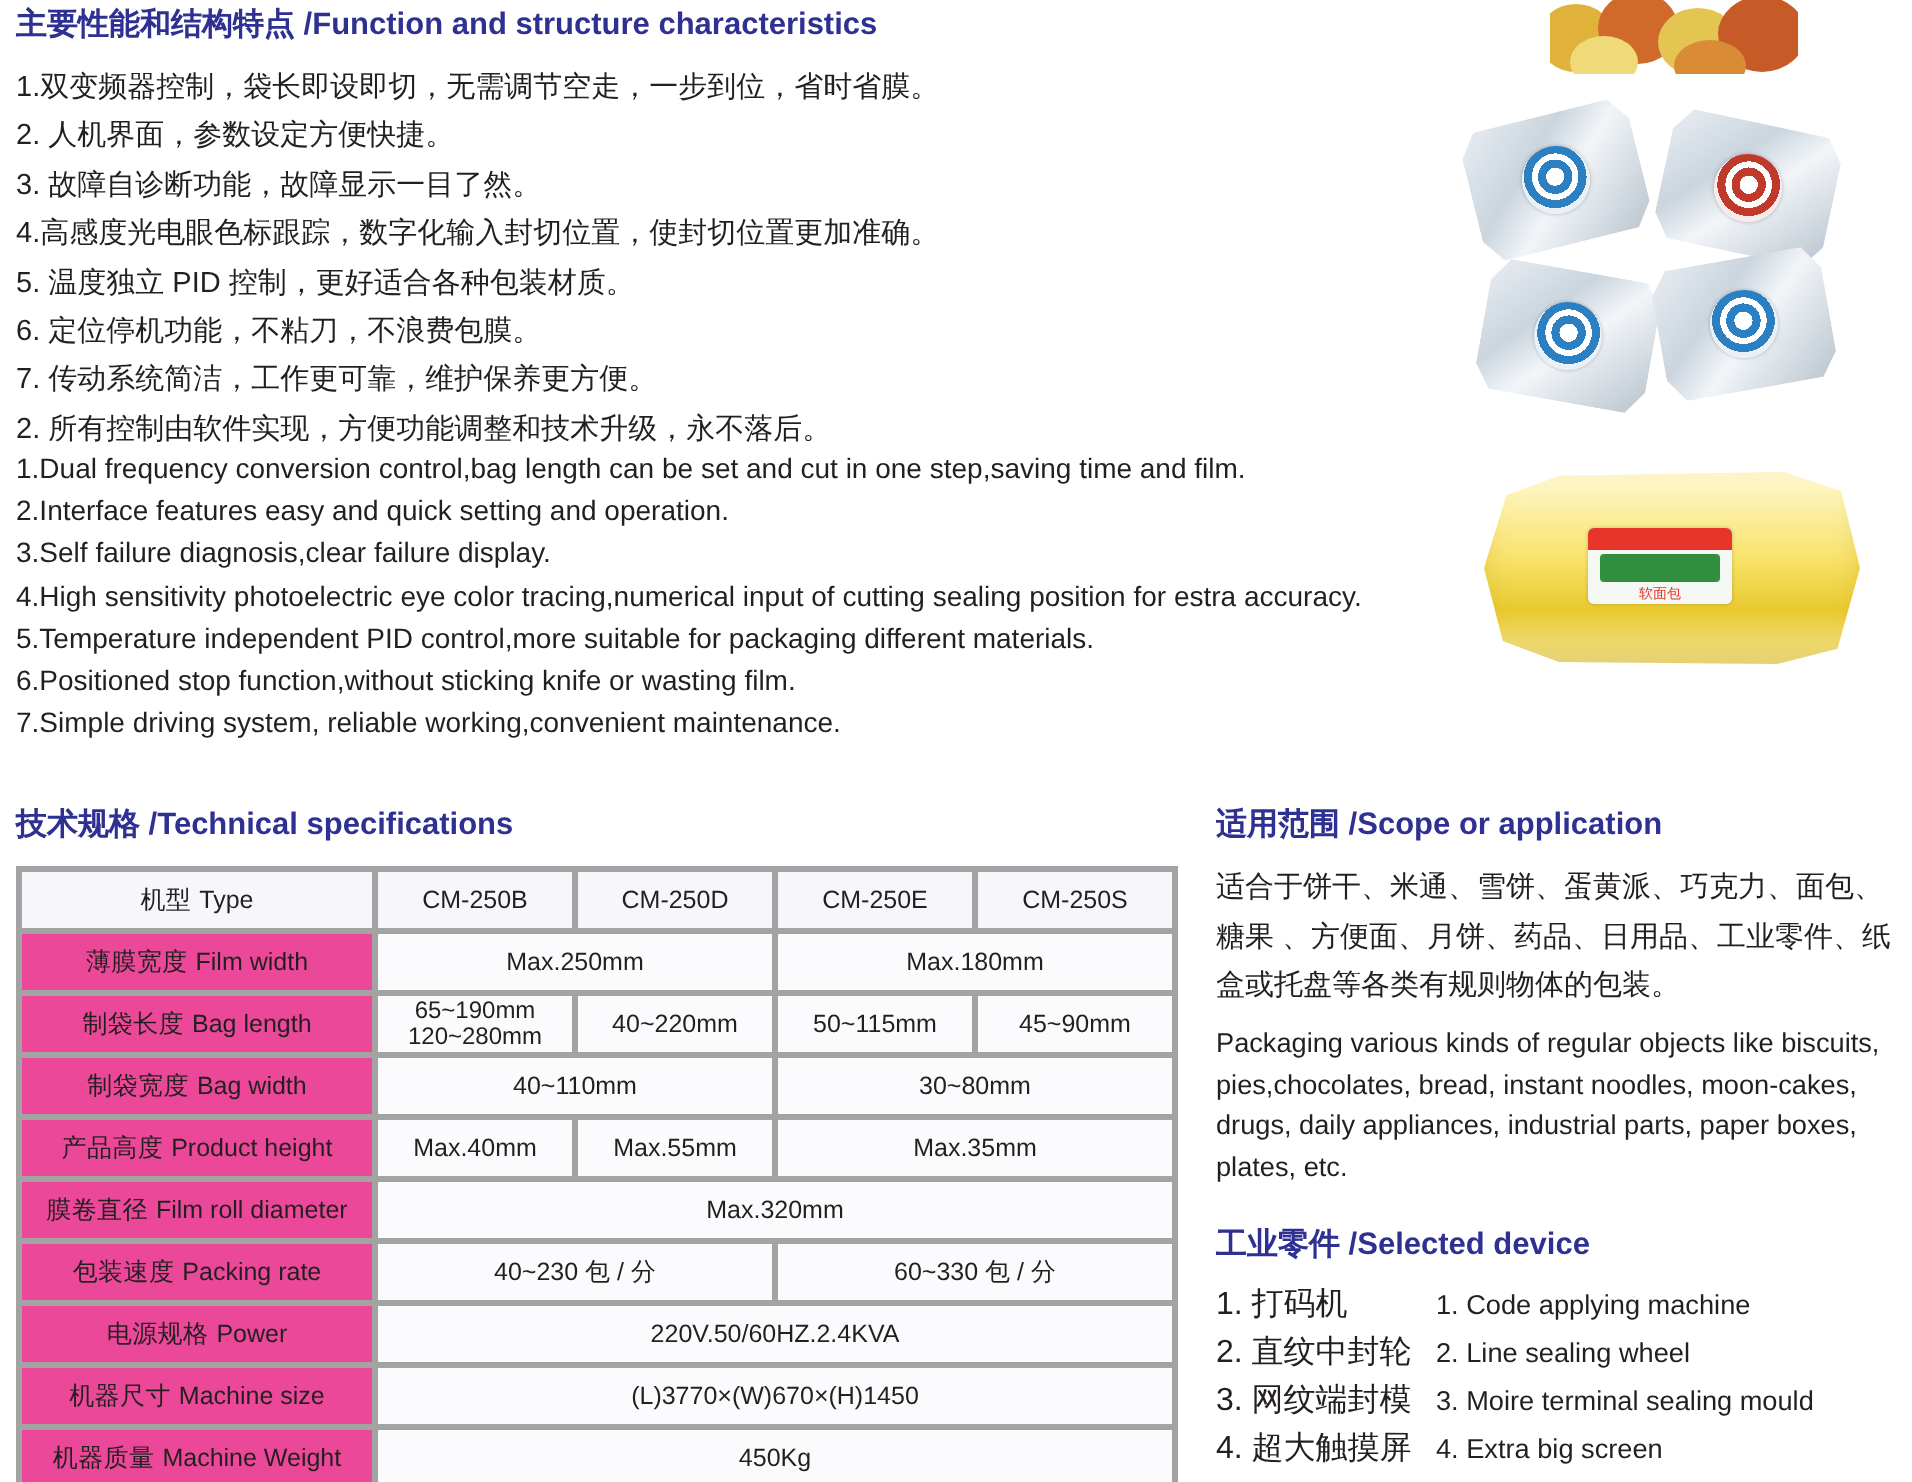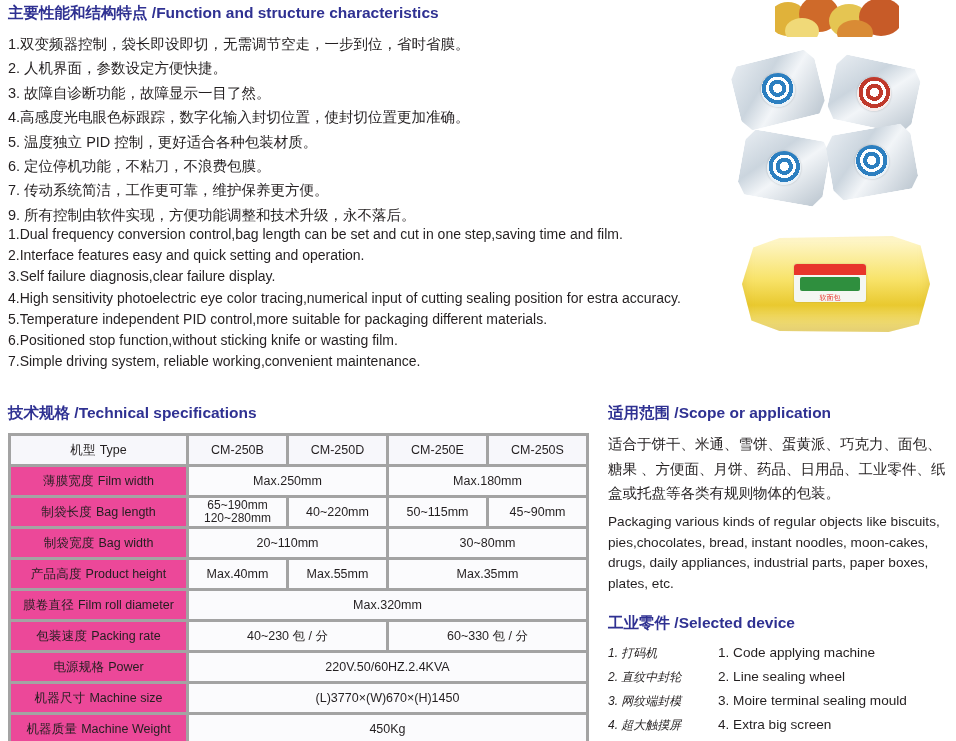--- a/index.html
+++ b/index.html
@@ -146,24 +146,23 @@
     position: absolute;
     left: 608px;
     top: 641px;
     width: 348px;
     display: flex;
   }
   #device-cn {
     width: 110px;
   }
   #device-cn .item {
-    font-size: 12px;
+    font-size: 16px;
     line-height: 24px;
     white-space: nowrap;
-    font-style: italic;
   }
   #device-en {
     width: 238px;
   }
   #device-en .item {
     font-size: 13.6px;
     line-height: 24px;
     white-space: nowrap;
   }
 
@@ -274,21 +273,21 @@
   </div>
 
   <div id="features-cn-list">
     <div class="item">1.双变频器控制，袋长即设即切，无需调节空走，一步到位，省时省膜。</div>
     <div class="item">2. 人机界面，参数设定方便快捷。</div>
     <div class="item">3. 故障自诊断功能，故障显示一目了然。</div>
     <div class="item">4.高感度光电眼色标跟踪，数字化输入封切位置，使封切位置更加准确。</div>
     <div class="item">5. 温度独立 PID 控制，更好适合各种包装材质。</div>
     <div class="item">6. 定位停机功能，不粘刀，不浪费包膜。</div>
     <div class="item">7. 传动系统简洁，工作更可靠，维护保养更方便。</div>
-    <div class="item">9. 所有控制由软件实现，方便功能调整和技术升级，永不落后。</div>
+    <div class="item">2. 所有控制由软件实现，方便功能调整和技术升级，永不落后。</div>
   </div>
 
   <div id="features-en-list">
     <div class="item">1.Dual frequency conversion control,bag length can be set and cut in one step,saving time and film.</div>
     <div class="item">2.Interface features easy and quick setting and operation.</div>
     <div class="item">3.Self failure diagnosis,clear failure display.</div>
     <div class="item">4.High sensitivity photoelectric eye color tracing,numerical input of cutting sealing position for estra accuracy.</div>
     <div class="item">5.Temperature independent PID control,more suitable for packaging different materials.</div>
     <div class="item">6.Positioned stop function,without sticking knife or wasting film.</div>
     <div class="item">7.Simple driving system, reliable working,convenient maintenance.</div>
@@ -361,21 +360,21 @@
           <td class="two-line">
             <div>65~190mm</div>
             <div>120~280mm</div>
           </td>
           <td>40~220mm</td>
           <td>50~115mm</td>
           <td>45~90mm</td>
         </tr>
         <tr>
           <td class="rowhead"><span class="cn">制袋宽度</span><span class="en">Bag width</span></td>
-          <td colspan="2">20~110mm</td>
+          <td colspan="2">40~110mm</td>
           <td colspan="2">30~80mm</td>
         </tr>
         <tr>
           <td class="rowhead"><span class="cn">产品高度</span><span class="en">Product height</span></td>
           <td>Max.40mm</td>
           <td>Max.55mm</td>
           <td colspan="2">Max.35mm</td>
         </tr>
         <tr>
           <td class="rowhead"><span class="cn">膜卷直径</span><span class="en">Film roll diameter</span></td>

